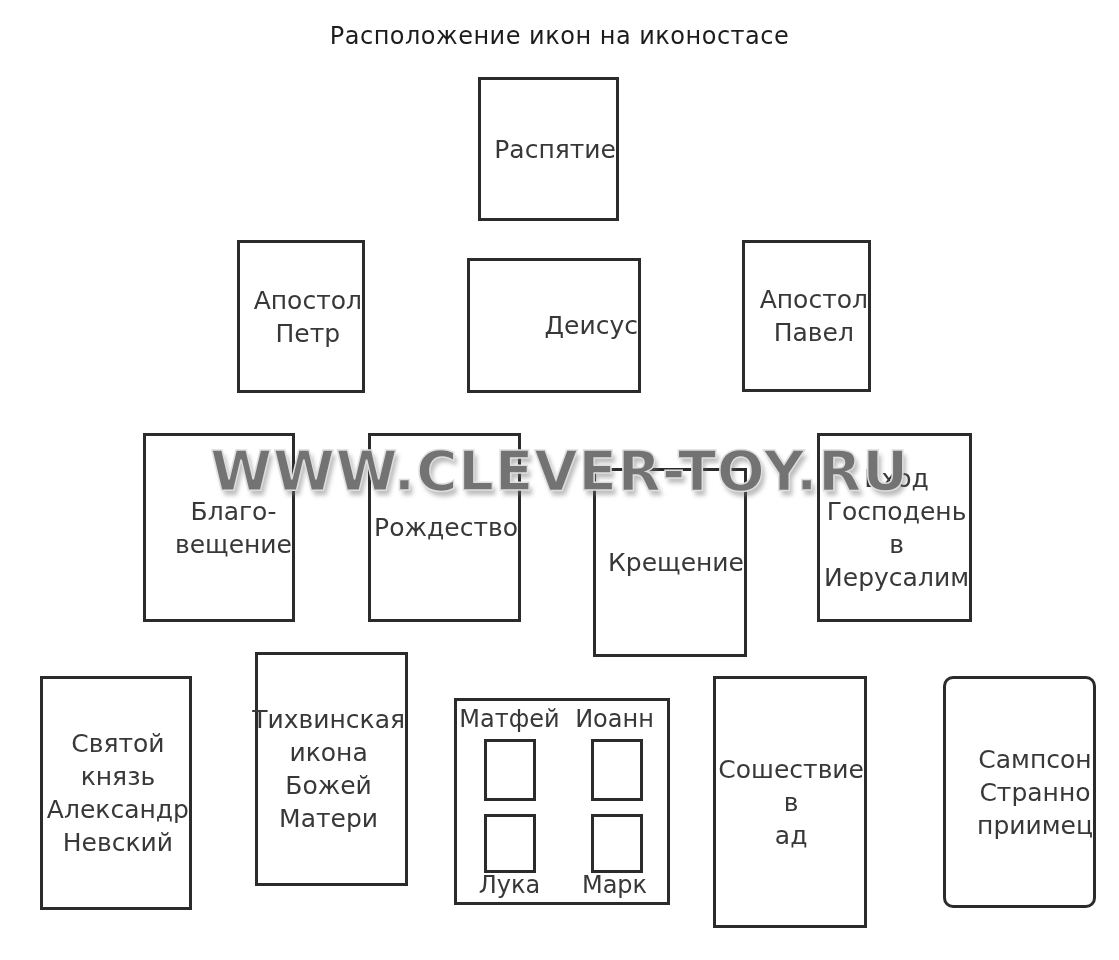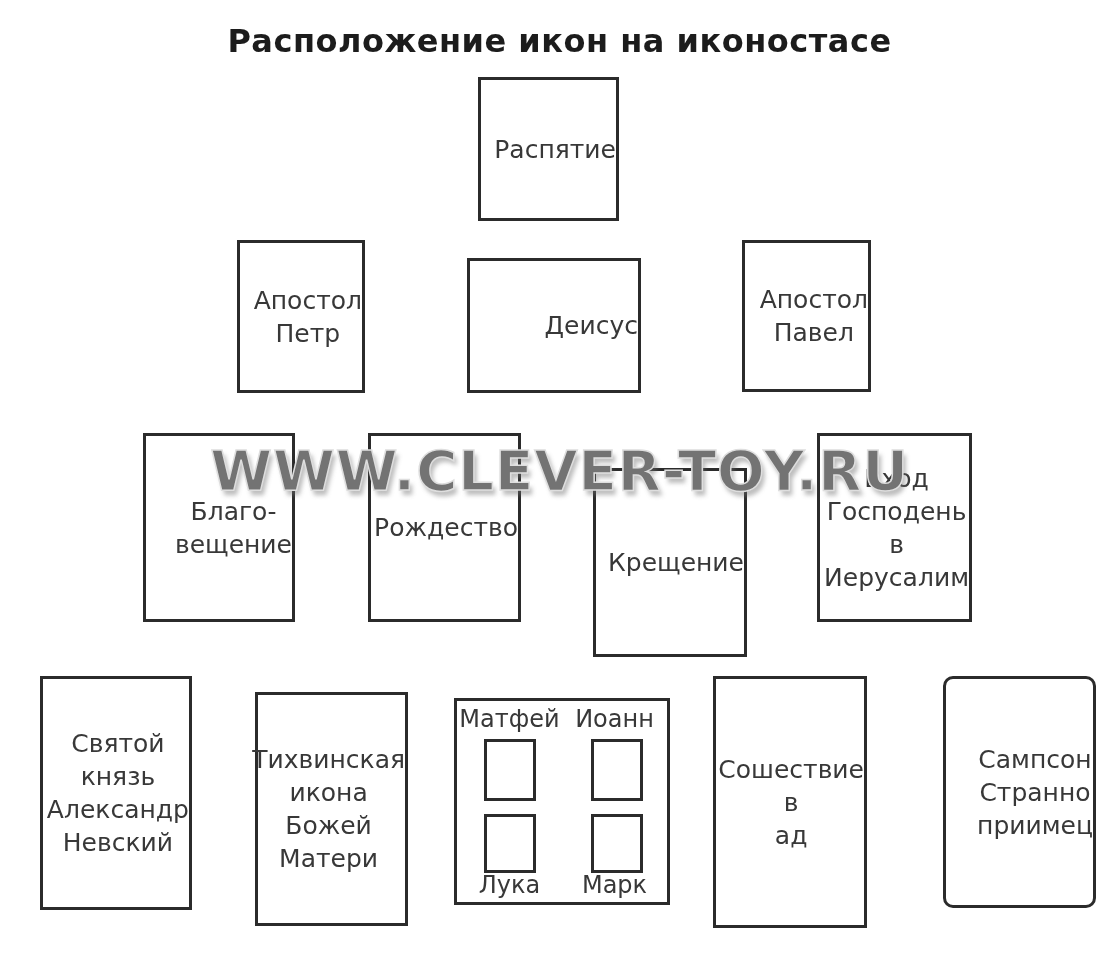--- a/index.html
+++ b/index.html
@@ -8,22 +8,22 @@
     width: 1119px;
     height: 960px;
     background: #ffffff;
     font-family: "DejaVu Sans", "Liberation Sans", sans-serif;
     overflow: hidden;
   }
   .title {
     position: absolute;
     left: 0; right: 0; top: 22px;
     text-align: center;
-    font-size: 32px;
-    font-weight: 700;
+    font-size: 24px;
+    font-weight: 400;
     color: #1c1c1c;
     letter-spacing: 0.5px;
   }
   .icon-box {
     position: absolute;
     box-sizing: border-box;
     border: 3px solid #2b2b2b;
     background: #ffffff;
     display: flex;
     align-items: center;
@@ -39,21 +39,21 @@
   
   .b-raspyatie       { left: 478px; top:  77px; width: 141px; height: 144px; }
   .b-apostol-petr    { left: 237px; top: 240px; width: 128px; height: 153px; }
   .b-deisus          { left: 467px; top: 258px; width: 174px; height: 135px; }
   .b-apostol-pavel   { left: 742px; top: 240px; width: 129px; height: 152px; }
   .b-blagoveshchenie { left: 143px; top: 433px; width: 152px; height: 189px; }
   .b-rozhdestvo      { left: 368px; top: 433px; width: 153px; height: 189px; }
   .b-kreshchenie     { left: 593px; top: 433px; width: 154px; height: 189px; margin-top: 35px; }
   .b-vkhod           { left: 817px; top: 433px; width: 155px; height: 189px; }
   .b-nevskiy         { left:  26px; top: 676px; width: 152px; height: 234px; margin-left: 14px; }
-  .b-tikhvinskaya    { left: 255px; top: 692px; width: 153px; height: 234px; }
+  .b-tikhvinskaya    { left: 255px; top: 652px; width: 153px; height: 234px; }
   .b-soshestvie      { left: 713px; top: 676px; width: 154px; height: 252px; }
   .b-sampson         { left: 943px; top: 676px; width: 153px; height: 232px; border-radius: 10px; }
 
   
   .b-evangelists {
     left: 454px; top: 698px; width: 216px; height: 207px;
     display: block;
     padding-left: 48px;
   }
   .ev-name {

